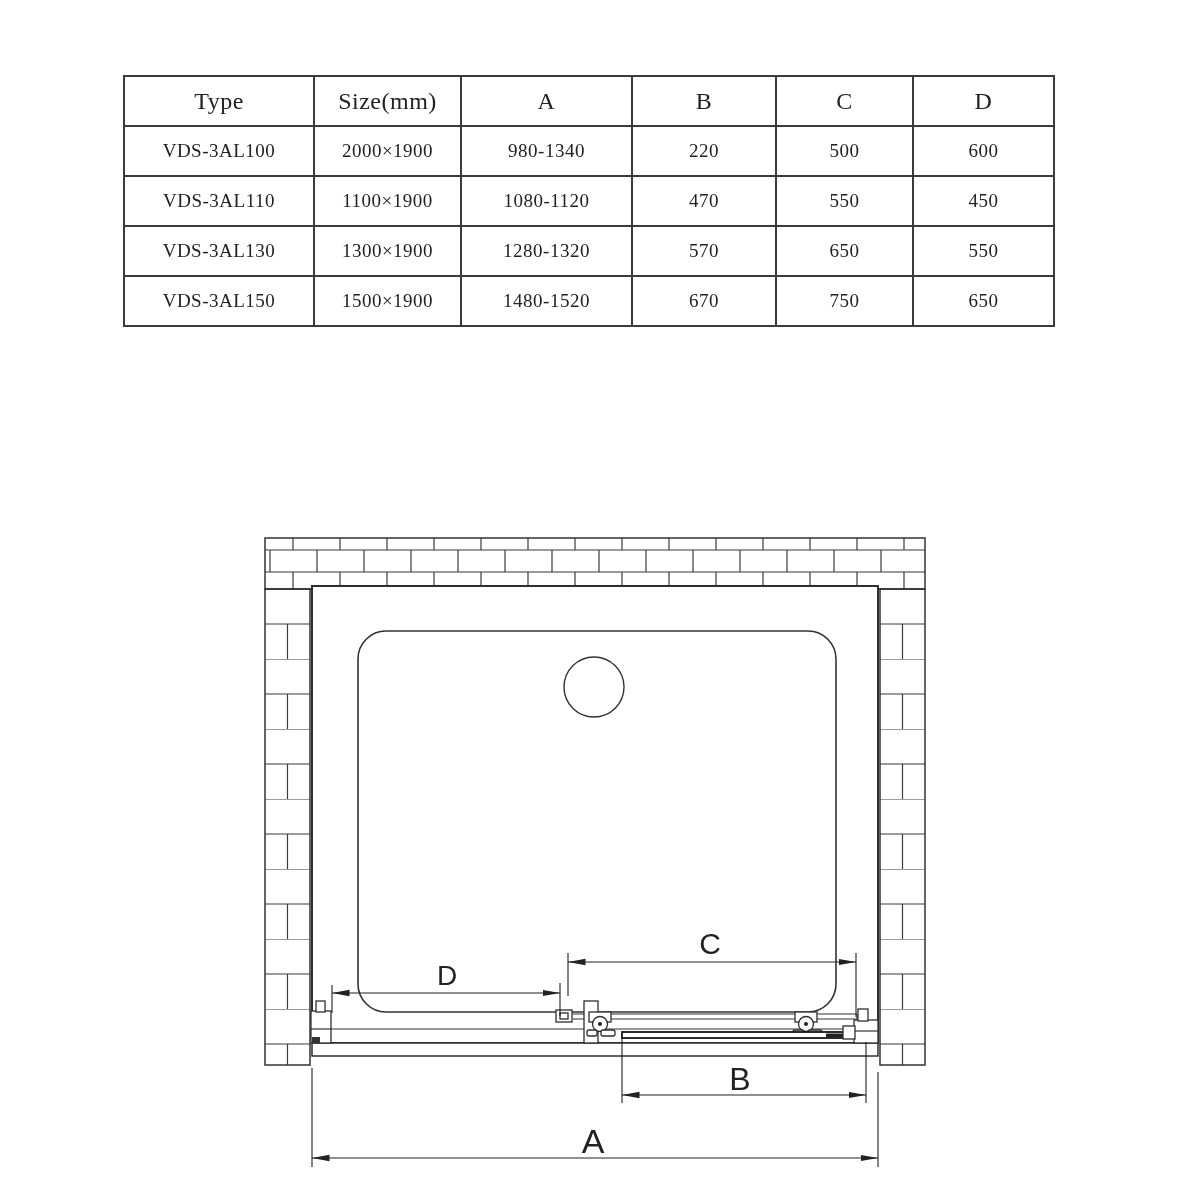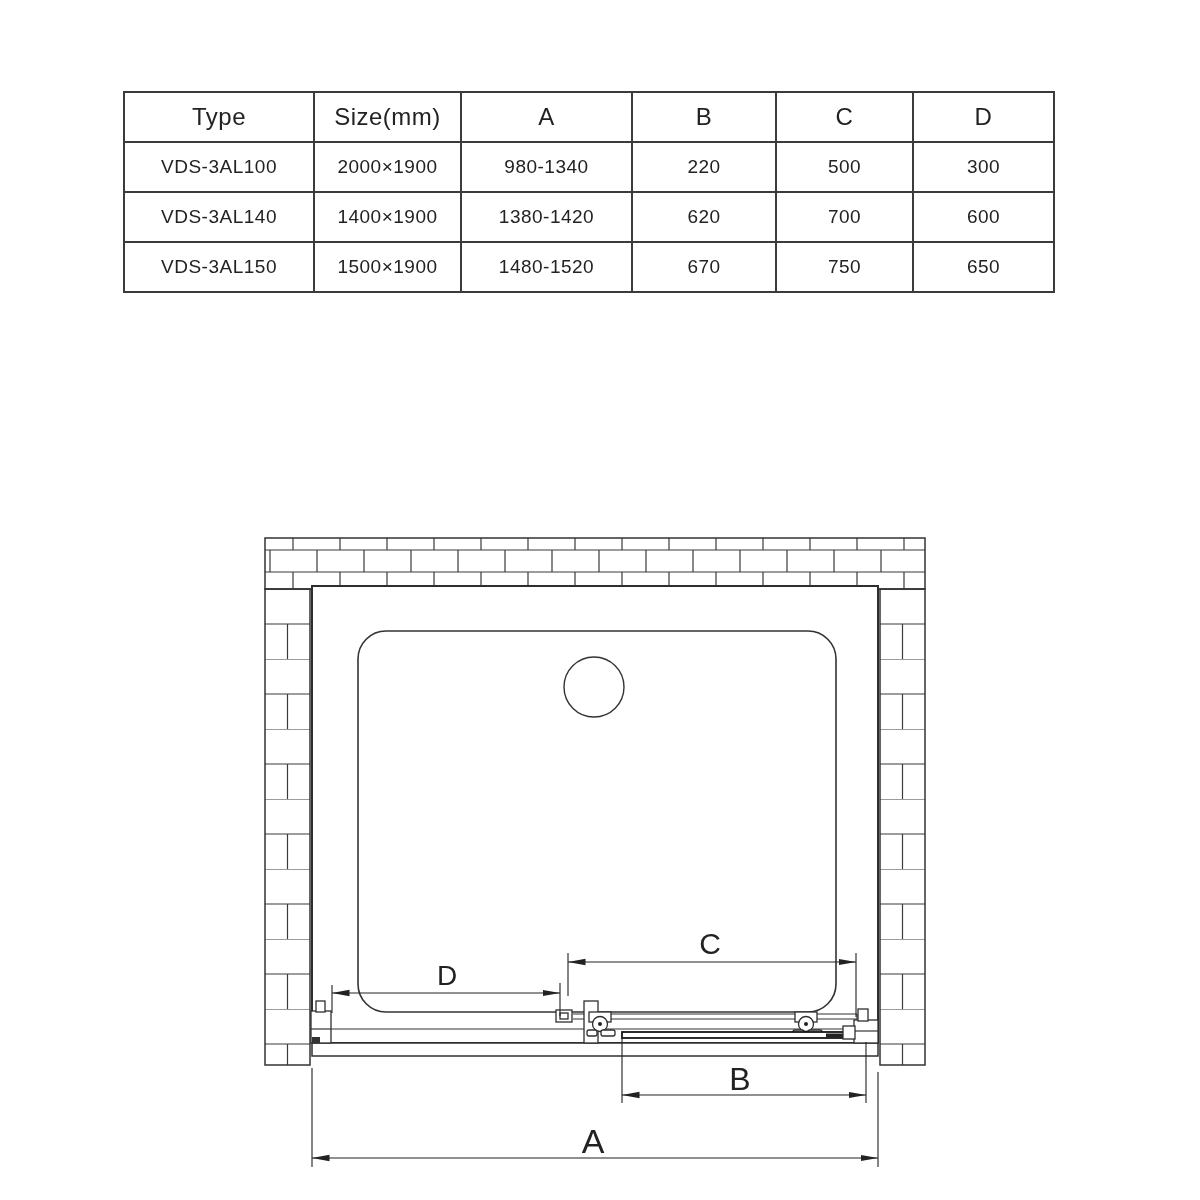--- a/index.html
+++ b/index.html
@@ -4,22 +4,21 @@
 <style>
   html,body{margin:0;padding:0;background:#ffffff;}
   .page{
     position:relative;width:1200px;height:1200px;background:#ffffff;overflow:hidden;
     font-family:"Liberation Sans", sans-serif;
   }
   
   table.spec{
     position:absolute;left:123px;top:75px;
     border-collapse:collapse;table-layout:fixed;width:932px;
-    font-family:Liberation Sans, sans-serif;
-    margin-top:16px;
+    font-family:Liberation Serif, serif;
   }
   table.spec th, table.spec td{
     border:2px solid #3b3b3b;
     height:48px;padding:0 2px;
     text-align:center;vertical-align:middle;
     font-size:19px;font-weight:400;color:#222;
     letter-spacing:0.5px;white-space:nowrap;
     overflow:hidden;
   }
   table.spec th{font-size:24px;}
@@ -54,29 +53,37 @@
           <th>D</th>
         </tr>
     </thead>
     <tbody>
         <tr>
           <td>VDS-3AL100</td>
           <td>2000×1900</td>
           <td>980-1340</td>
           <td>220</td>
           <td>500</td>
-          <td>300</td>
+          <td>600</td>
         </tr>
         <tr>
-          <td>VDS-3AL140</td>
-          <td>1400×1900</td>
-          <td>1380-1420</td>
-          <td>620</td>
-          <td>700</td>
-          <td>600</td>
+          <td>VDS-3AL110</td>
+          <td>1100×1900</td>
+          <td>1080-1120</td>
+          <td>470</td>
+          <td>550</td>
+          <td>450</td>
+        </tr>
+        <tr>
+          <td>VDS-3AL130</td>
+          <td>1300×1900</td>
+          <td>1280-1320</td>
+          <td>570</td>
+          <td>650</td>
+          <td>550</td>
         </tr>
         <tr>
           <td>VDS-3AL150</td>
           <td>1500×1900</td>
           <td>1480-1520</td>
           <td>670</td>
           <td>750</td>
           <td>650</td>
         </tr>
       </tbody>

